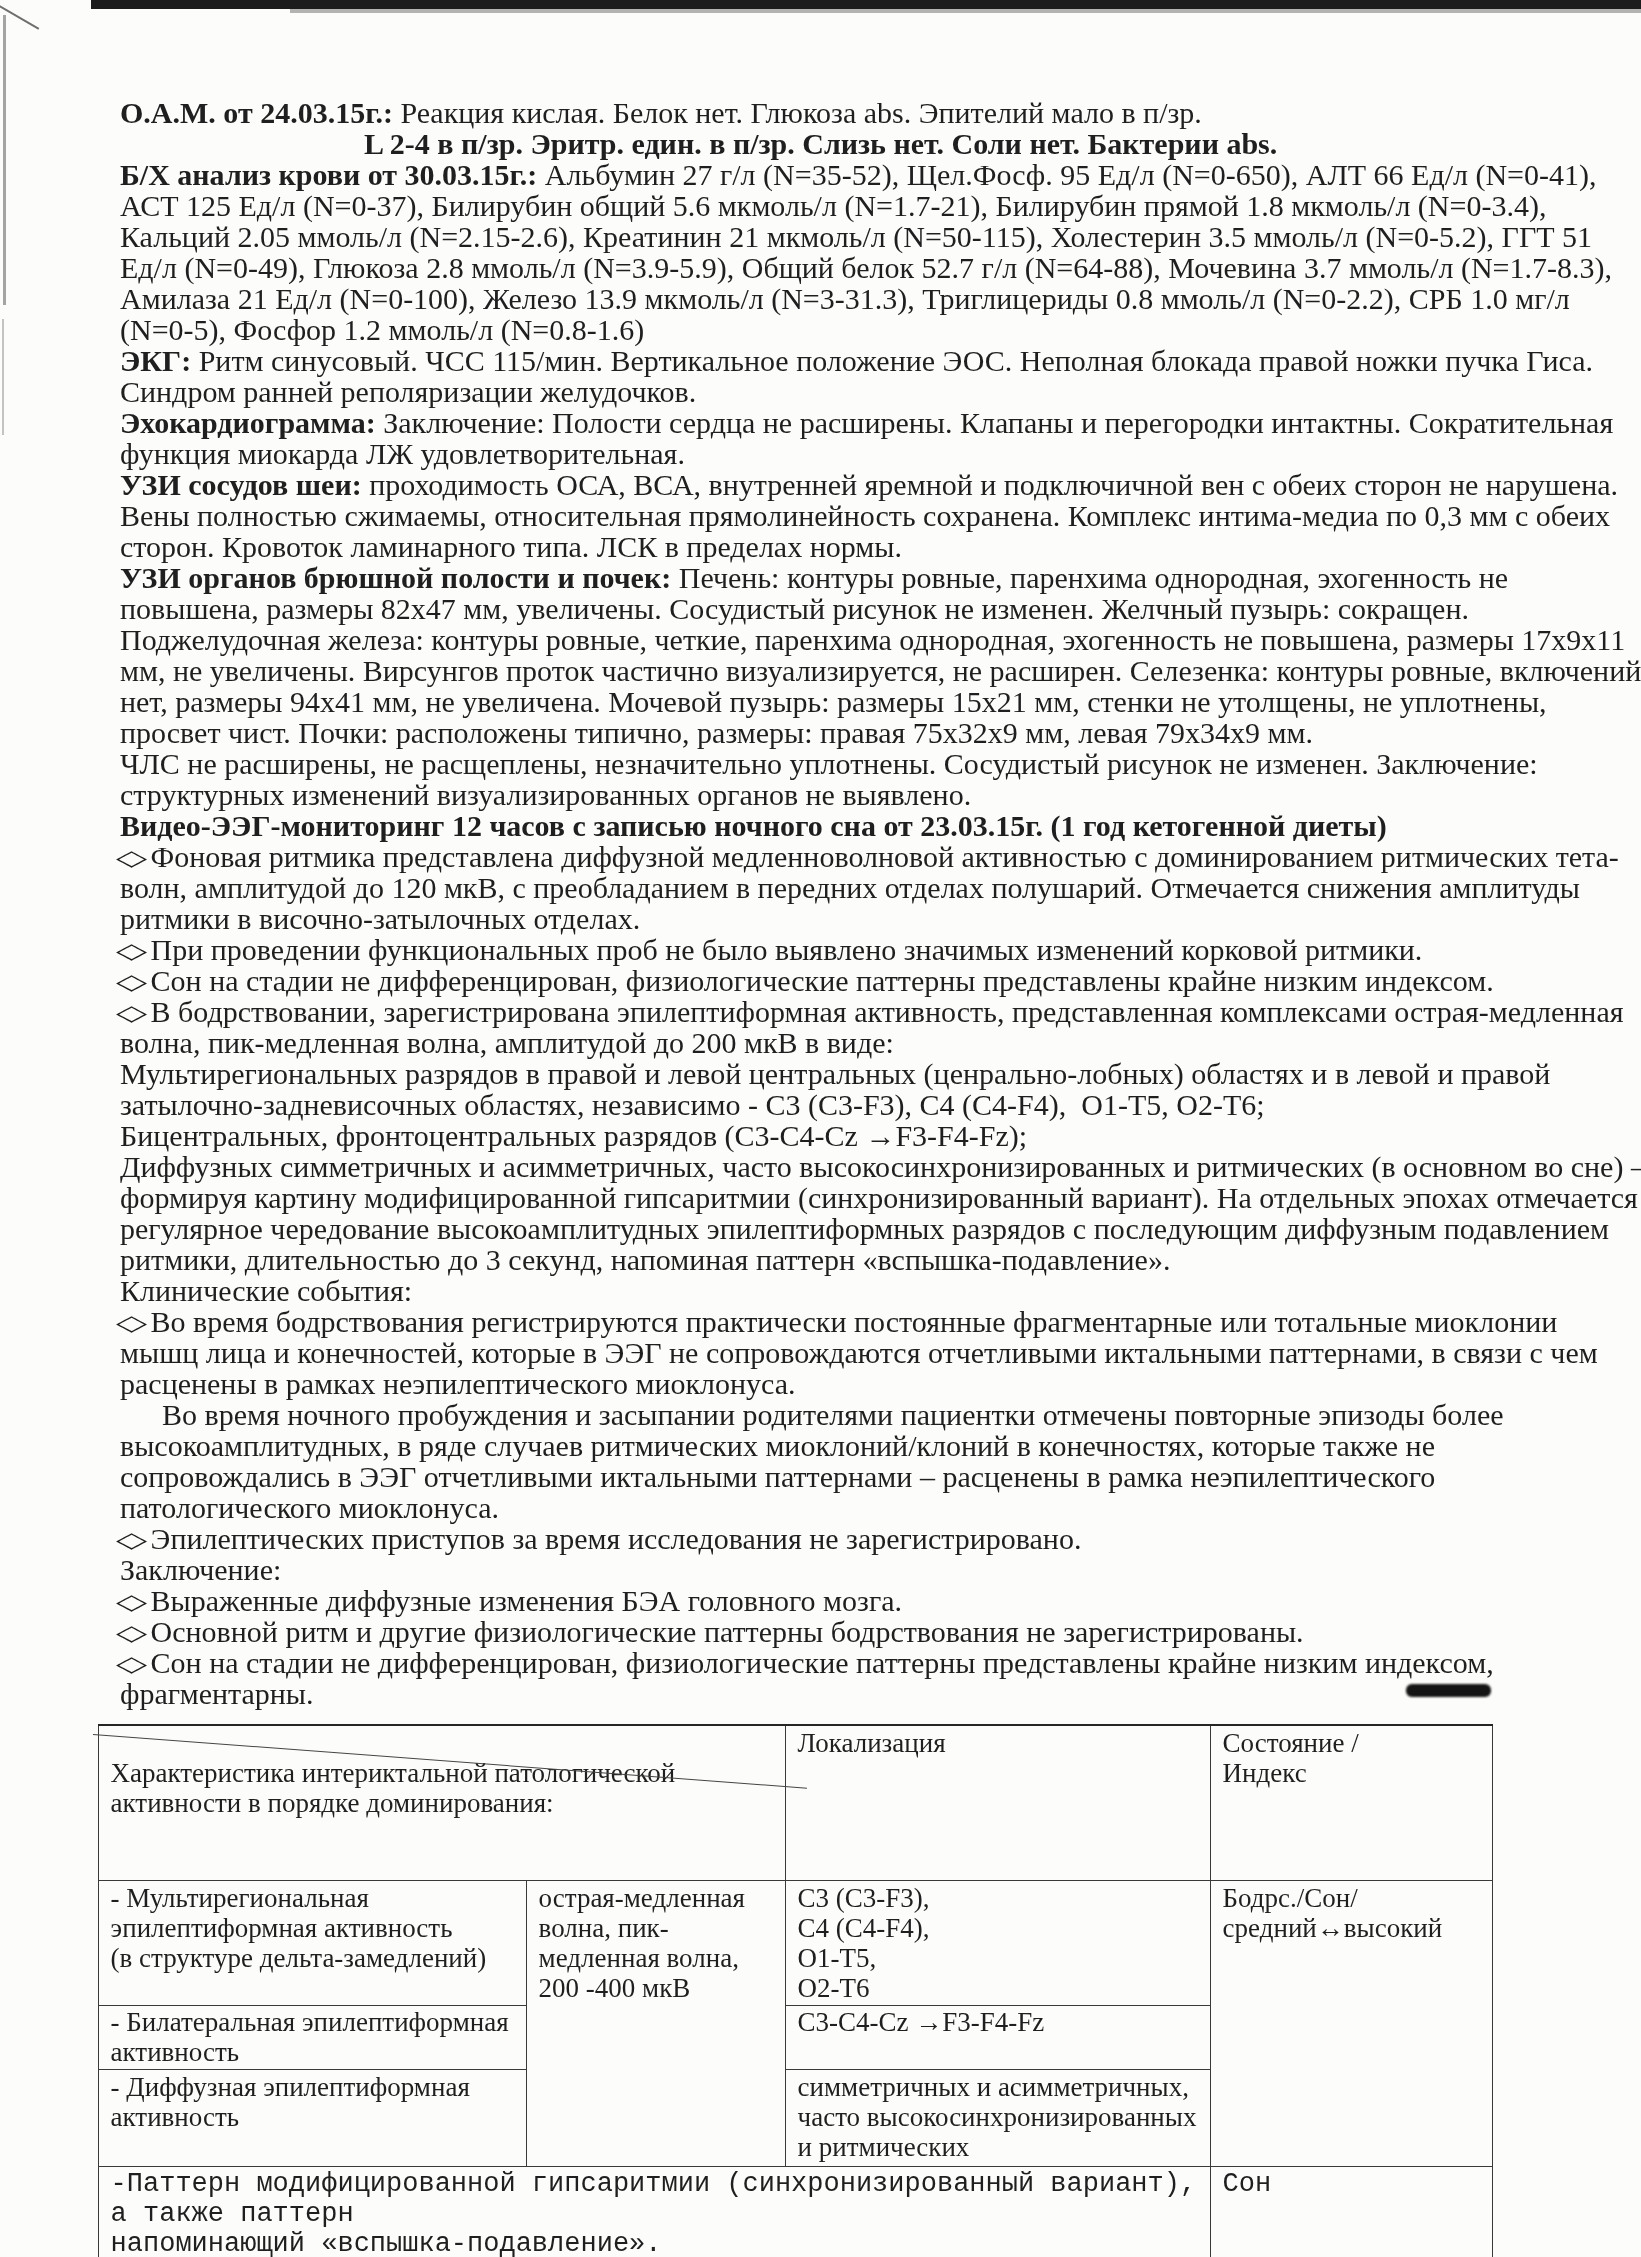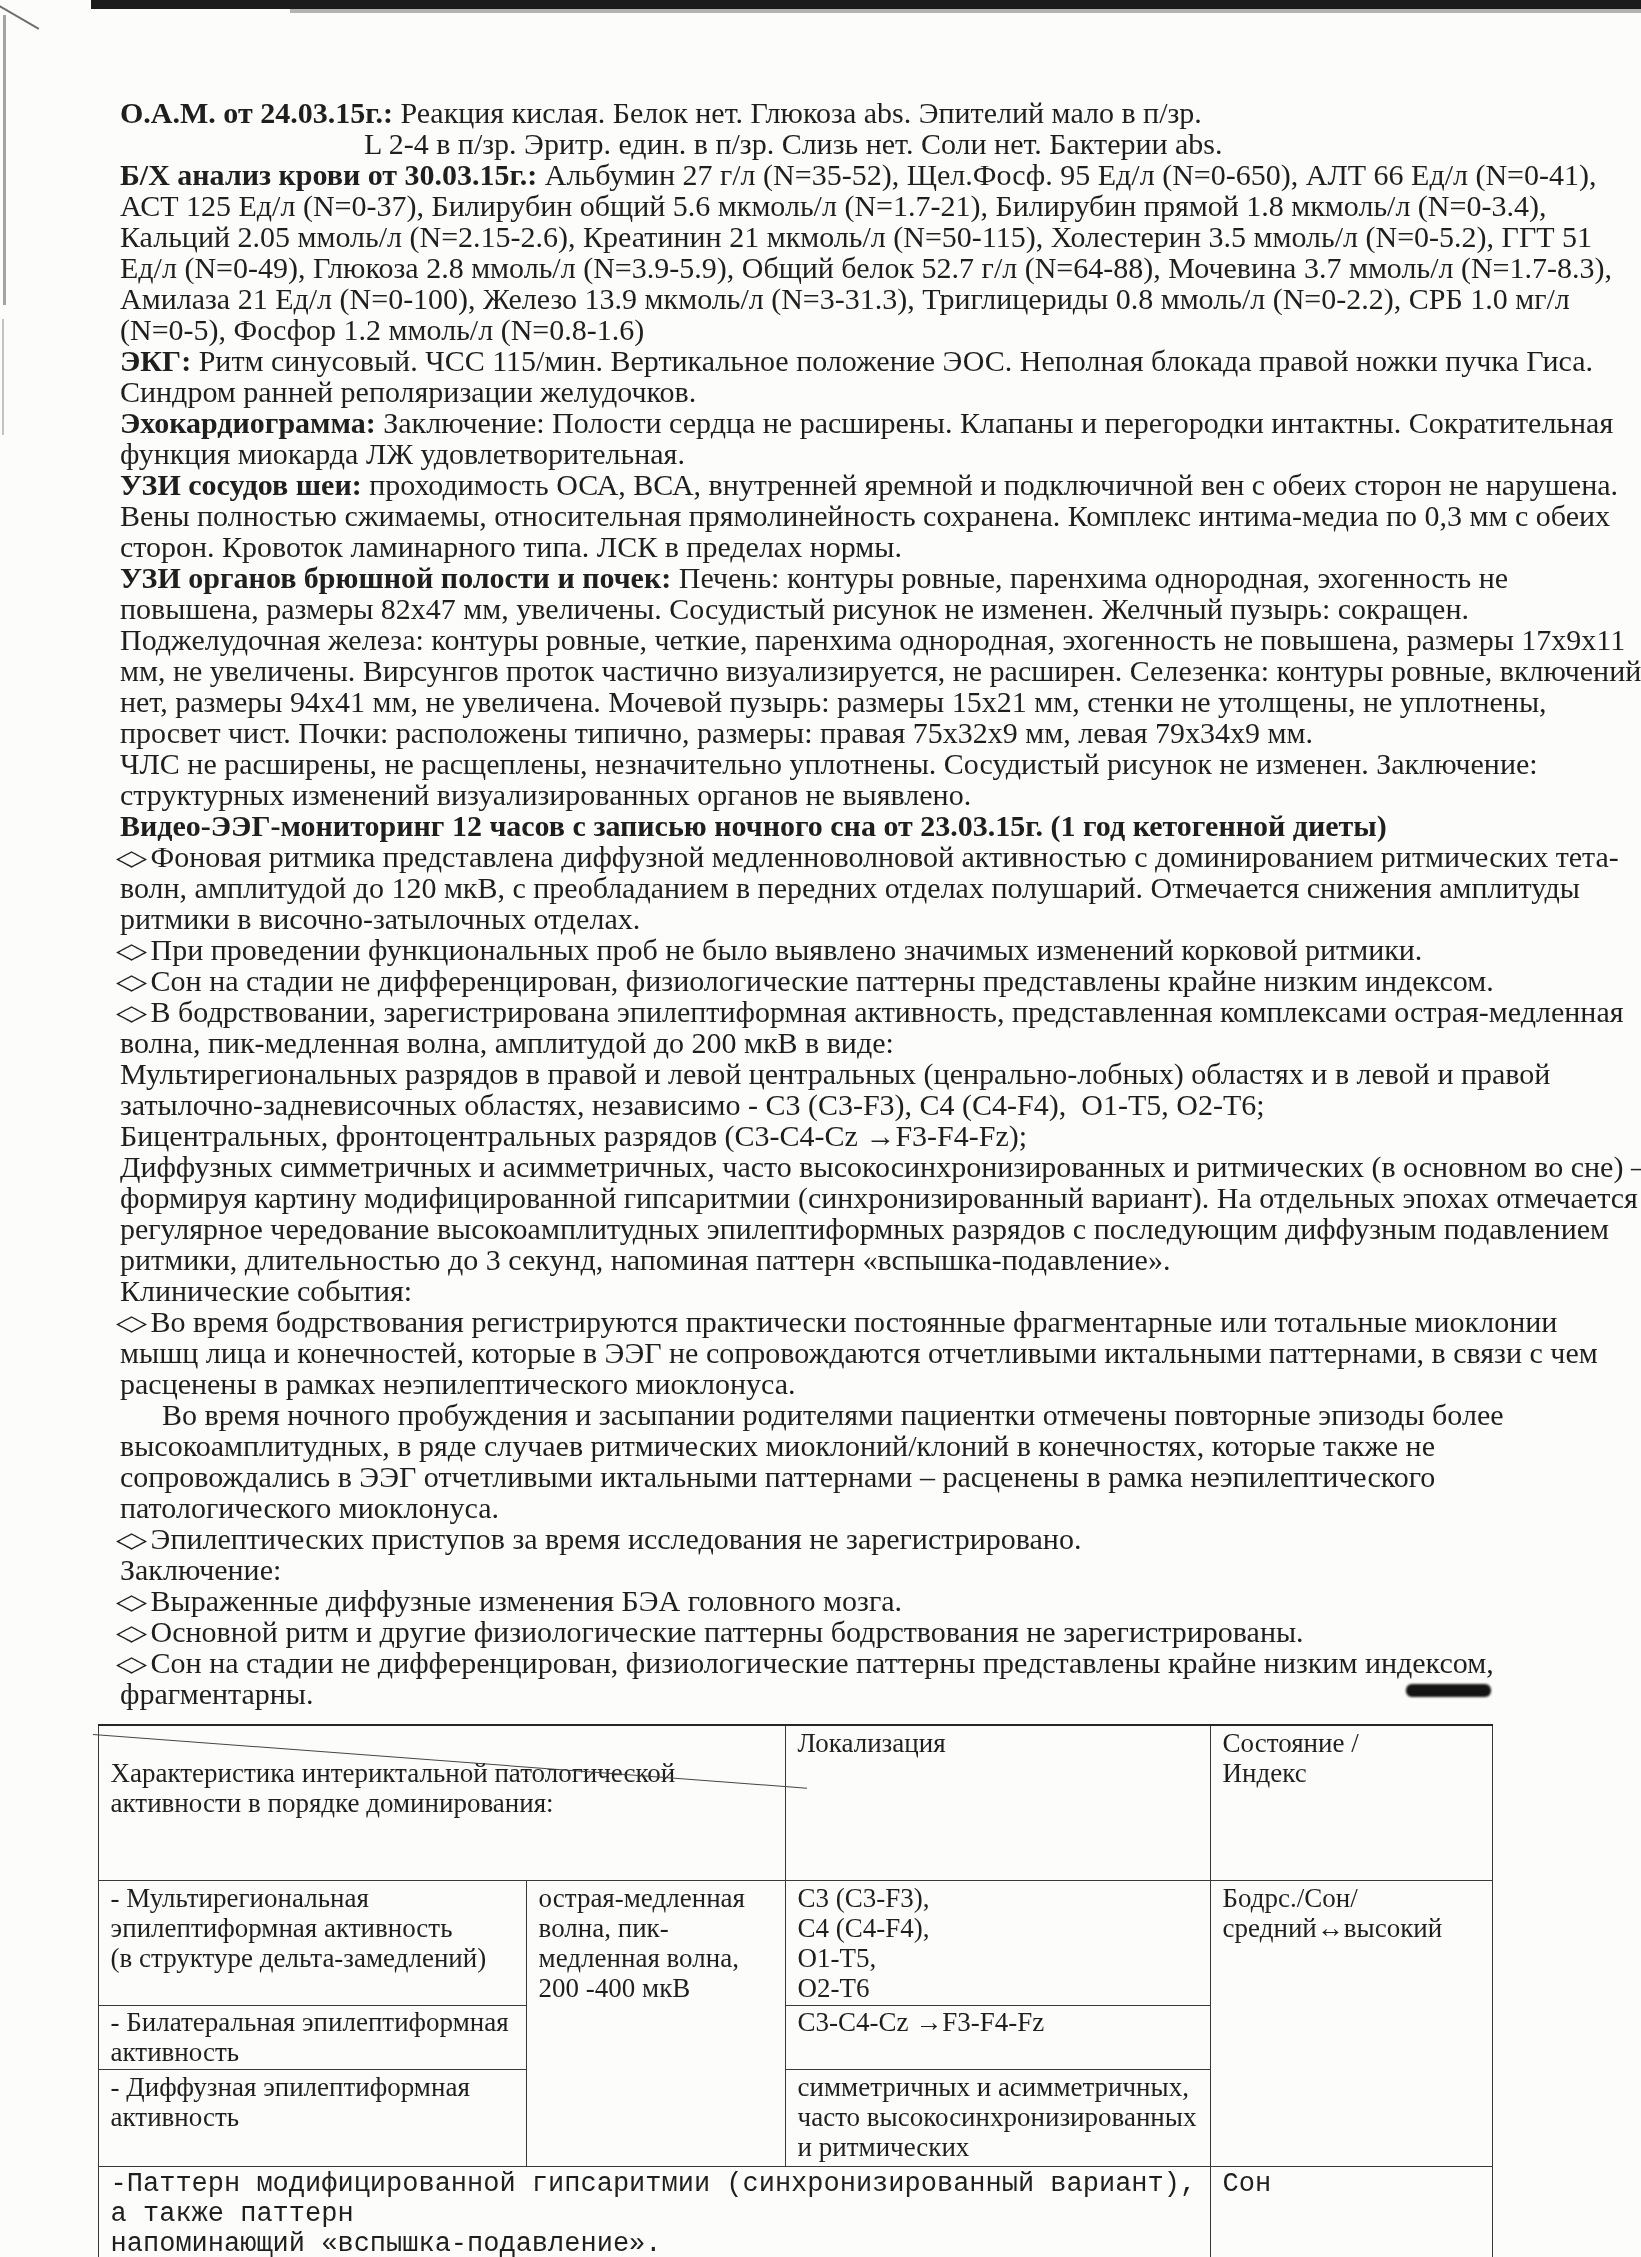--- a/index.html
+++ b/index.html
@@ -61,21 +61,21 @@
 
 <div class="art-top"></div>
 <div class="art-top-shadow"></div>
 <div class="art-corner"></div>
 <div class="art-left"></div>
 <div class="art-left2"></div>
 <div class="art-smudge"></div>
 
 <div class="doc">
     <div class="ln"><span class="b">О.А.М. от 24.03.15г.:</span><span> Реакция кислая. Белок нет. Глюкоза abs. Эпителий мало в п/зр.</span></div>
-    <div class="ln" style="padding-left: 244px;"><span>L 2-4 в п/зр. Эритр. един. в п/зр. Слизь нет. Соли нет. Бактерии abs.</span></div>
+    <div class="ln" style="padding-left: 244px; font-weight: bold;"><span>L 2-4 в п/зр. Эритр. един. в п/зр. Слизь нет. Соли нет. Бактерии abs.</span></div>
     <div class="ln"><span class="b">Б/Х анализ крови от 30.03.15г.:</span><span> Альбумин 27 г/л (N=35-52), Щел.Фосф. 95 Ед/л (N=0-650), АЛТ 66 Ед/л (N=0-41),</span></div>
     <div class="ln"><span>АСТ 125 Ед/л (N=0-37), Билирубин общий 5.6 мкмоль/л (N=1.7-21), Билирубин прямой 1.8 мкмоль/л (N=0-3.4),</span></div>
     <div class="ln"><span>Кальций 2.05 ммоль/л (N=2.15-2.6), Креатинин 21 мкмоль/л (N=50-115), Холестерин 3.5 ммоль/л (N=0-5.2), ГГТ 51</span></div>
     <div class="ln"><span>Ед/л (N=0-49), Глюкоза 2.8 ммоль/л (N=3.9-5.9), Общий белок 52.7 г/л (N=64-88), Мочевина 3.7 ммоль/л (N=1.7-8.3),</span></div>
     <div class="ln"><span>Амилаза 21 Ед/л (N=0-100), Железо 13.9 мкмоль/л (N=3-31.3), Триглицериды 0.8 ммоль/л (N=0-2.2), СРБ 1.0 мг/л</span></div>
     <div class="ln"><span>(N=0-5), Фосфор 1.2 ммоль/л (N=0.8-1.6)</span></div>
     <div class="ln"><span class="b">ЭКГ:</span><span> Ритм синусовый. ЧСС 115/мин. Вертикальное положение ЭОС. Неполная блокада правой ножки пучка Гиса.</span></div>
     <div class="ln"><span>Синдром ранней реполяризации желудочков.</span></div>
     <div class="ln"><span class="b">Эхокардиограмма:</span><span> Заключение: Полости сердца не расширены. Клапаны и перегородки интактны. Сократительная</span></div>
     <div class="ln"><span>функция миокарда ЛЖ удовлетворительная.</span></div>

